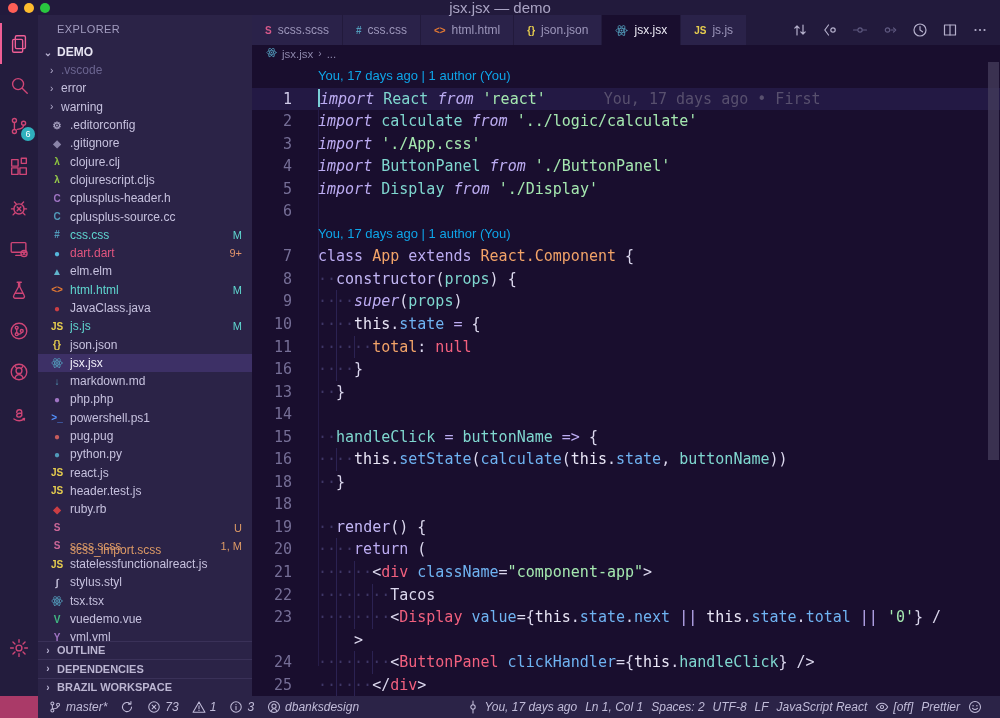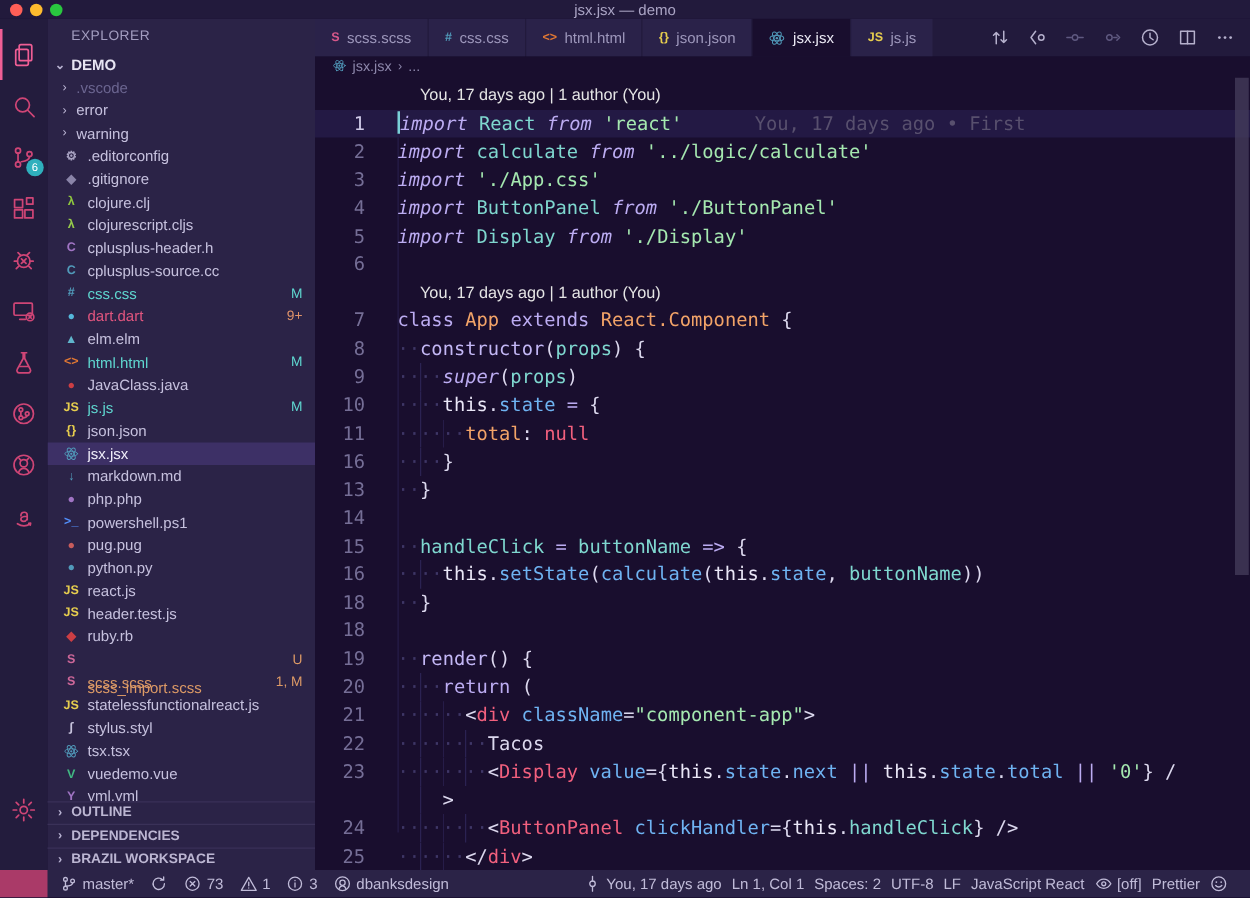--- a/index.html
+++ b/index.html
@@ -4,21 +4,21 @@
 <style>
   * { margin:0; padding:0; box-sizing:border-box; }
   html,body { width:1000px; height:718px; overflow:hidden; background:#190e2e;
     font-family:"Liberation Sans", sans-serif; }
   .window { width:1000px; height:718px; display:flex; flex-direction:column; }
 
   
   .titlebar { height:15px; background:#221a3c; display:flex; align-items:center; position:relative; flex:0 0 auto;}
   .lights { display:flex; gap:6px; margin-left:8px; }
   .light { width:10px; height:10px; border-radius:50%; }
-  .titlebar-title { position:absolute; left:0; right:0; text-align:center; font-size:12px; color:#aaa4c4; }
+  .titlebar-title { position:absolute; left:0; right:0; text-align:center; font-size:15px; color:#aaa4c4; }
 
   
   .main { flex:1; display:flex; min-height:0; }
 
   
   .activitybar { width:38px; background:#231c3d; display:flex; flex-direction:column; align-items:center; padding-top:8px; flex:0 0 auto; }
   .act-item { width:38px; height:41px; display:flex; align-items:center; justify-content:center; color:#cf4576; position:relative; cursor:pointer; }
   .act-item.active { color:#ef5e95; box-shadow: inset 2px 0 0 #ef5e95; }
   .act-item svg { width:22px; height:22px; }
   .act-badge { position:absolute; right:3px; bottom:5px; background:#2fb0bd; color:#ffffff; font-size:9px; width:14px; height:14px; border-radius:50%; display:flex; align-items:center; justify-content:center; }
@@ -64,36 +64,36 @@
   .code-lines { position:absolute; inset:0; padding-top:3px; font-family:"DejaVu Sans Mono", monospace; font-size:15px; }
   .guide0 { position:absolute; left:66px; top:26px; bottom:30px; width:1px; background:#261c48; }
   .row { height:22.55px; line-height:22.55px; white-space:pre; display:flex; }
   .gutter { width:66px; flex:0 0 auto; text-align:right; padding-right:26px; color:#756e96; }
   .row.current { background:#231944; }
   .row.current .gutter { color:#cfcae8; }
   .line-content { flex:1; white-space:pre; }
   .ind { display:inline-block; width:2ch; color:#3e3666; }
   .ind.g { box-shadow: inset 1px 0 0 #2b2252; }
   .cursor { display:inline-block; width:0; border-left:2px solid #7ad0d8; height:18px; vertical-align:-3px; }
-  .lens { color:#e5e5e5; font-size:13px; font-family:"Liberation Sans", sans-serif; padding-left:84px; }
+  .lens { color:#0ea5e9; font-size:13px; font-family:"Liberation Sans", sans-serif; padding-left:66px; }
   .blame { color:#58506e; margin-left:58px; }
   .tk-kwi{color:#bcacf2;font-style:italic} .tk-kw{color:#bcacf2}
   .tk-cls{color:#f2a368} .tk-fn{color:#c3b7f5}
   .tk-teal{color:#7fd7cf} .tk-blue{color:#6fb3f2}
   .tk-str{color:#a5e8b0} .tk-pl{color:#dcd8ee}
   .tk-tag{color:#f2607e} .tk-op{color:#bcacf2}
   .tk-nul{color:#f2607e} .tk-key{color:#f2a368} .tk-ths{color:#eae7f7}
   .scrollbar { position:absolute; right:1px; top:0; width:11px; height:398px; background:#453e5c; opacity:.75; cursor:pointer; }
 
   
   .statusbar { height:22px; background:#2b2347; display:flex; align-items:stretch; font-size:12px; color:#c0bbd8; flex:0 0 auto; }
   .remote-seg { width:38px; background:#aa3a68; color:#f2e7ee; display:flex; align-items:center; justify-content:center; cursor:pointer; flex:0 0 auto;}
   .sb-group { display:flex; align-items:center; gap:13px; padding:0 10px; }
   .sb-right { margin-left:auto; padding-right:10px;gap:8px; }
-  .sb-item { display:flex; align-items:flex-end; gap:4px; cursor:pointer; white-space:nowrap; }
+  .sb-item { display:flex; align-items:flex-end; gap:4px; cursor:pointer; white-space:nowrap;font-style:italic; }
   .sb-item svg { width:14px; height:14px; }
 </style>
 </head>
 <body>
 
 <div class="window">
 
   <div class="titlebar">
     <div class="lights">
       <div class="light" style="background:#ff5f57"></div>

